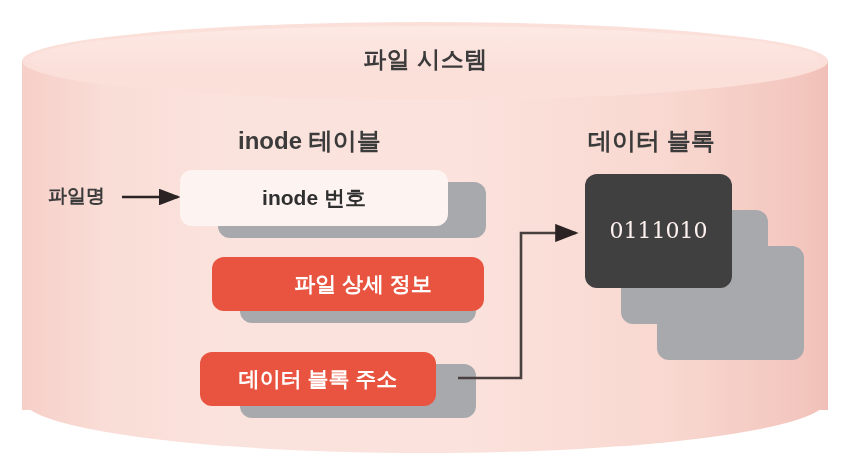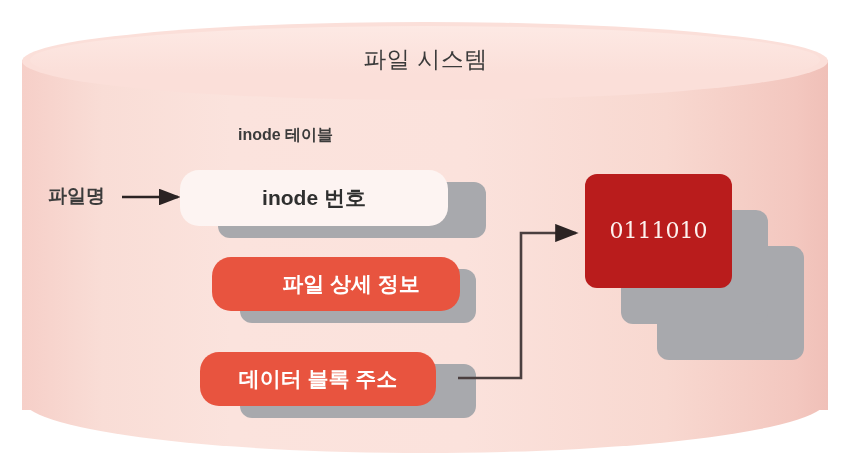--- a/index.html
+++ b/index.html
@@ -72,27 +72,27 @@
   }
 
   
   .title {
     position: absolute;
     left: 0;
     top: 44px;
     width: 851px;
     text-align: center;
     font-size: 23px;
-    font-weight: normal;
+    font-weight: bold;
     color: #3b3b3b;
     letter-spacing: 0.5px;
   }
   .col-heading {
     position: absolute;
-    font-size: 16px;
+    font-size: 24px;
     font-weight: bold;
     color: #3b3b3b;
     white-space: nowrap;
   }
   .heading-inode {
     left: 238px;
     top: 125px;
   }
   .heading-datablock {
     left: 588px;
@@ -107,21 +107,21 @@
     color: #3b3b3b;
     white-space: nowrap;
   }
   .shadow-card {
     position: absolute;
     background: #a8a9ad;
     border-radius: 12px;
   }
   .card {
     position: absolute;
-    border-radius: 19px;
+    border-radius: 12px;
     display: flex;
     align-items: center;
     justify-content: center;
     box-sizing: border-box;
   }
   .card-light {
     background: #fdf4f2;
     color: #2f2f2f;
     font-size: 21px;
     font-weight: bold;
@@ -131,35 +131,35 @@
     color: #ffffff;
     font-size: 21px;
     font-weight: bold;
   }
 
   
   .row1-shadow { left: 218px; top: 182px; width: 268px; height: 56px; }
   .row1-card   { left: 180px; top: 170px; width: 268px; height: 56px; }
   
   .row2-shadow { left: 240px; top: 269px; width: 236px; height: 54px; }
-  .row2-card   { left: 212px; top: 257px; width: 248px; height: 54px; padding-left: 30px; }
+  .row2-card   { left: 212px; top: 257px; width: 272px; height: 54px; padding-left: 30px; }
   
   .row3-shadow { left: 240px; top: 364px; width: 236px; height: 54px; }
   .row3-card   { left: 200px; top: 352px; width: 236px; height: 54px; }
 
   
   .block-gray-2 { left: 657px; top: 246px; width: 147px; height: 114px; }
   .block-gray-1 { left: 621px; top: 210px; width: 147px; height: 114px; }
   .block-red {
     position: absolute;
     left: 585px;
     top: 174px;
     width: 147px;
     height: 114px;
-    background: #b91c1c;
+    background: #404040;
     border-radius: 12px;
     display: flex;
     flex-direction: column;
     align-items: center;
     justify-content: center;
   }
   .binary-line {
     font-family: "DejaVu Serif", "Liberation Serif", serif;
     font-size: 22px;
     color: #fdf1ee;
@@ -183,20 +183,21 @@
 <div id="stage">
 
   <div class="cyl-bottom"></div>
   <div class="cyl-body"></div>
   <div class="cyl-top"></div>
   <div class="cyl-top-sheen"></div>
 
   <div class="title">파일 시스템</div>
 
   <div class="col-heading heading-inode">inode 테이블</div>
+  <div class="col-heading heading-datablock">데이터 블록</div>
 
   <div class="filename-label">파일명</div>
 
   <div class="shadow-card row1-shadow"></div>
   <div class="card card-light row1-card">
     <span>inode 번호</span>
   </div>
 
   <div class="shadow-card row2-shadow"></div>
   <div class="card card-red row2-card">

